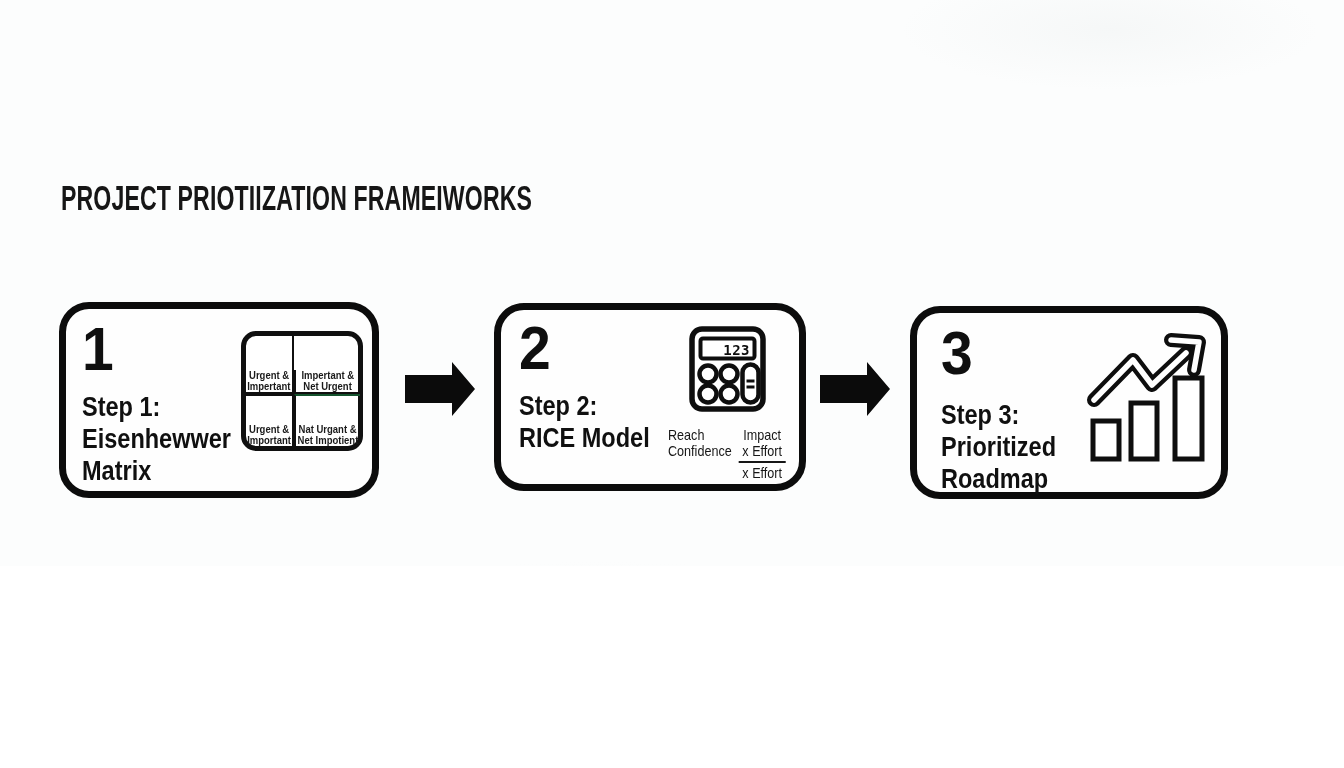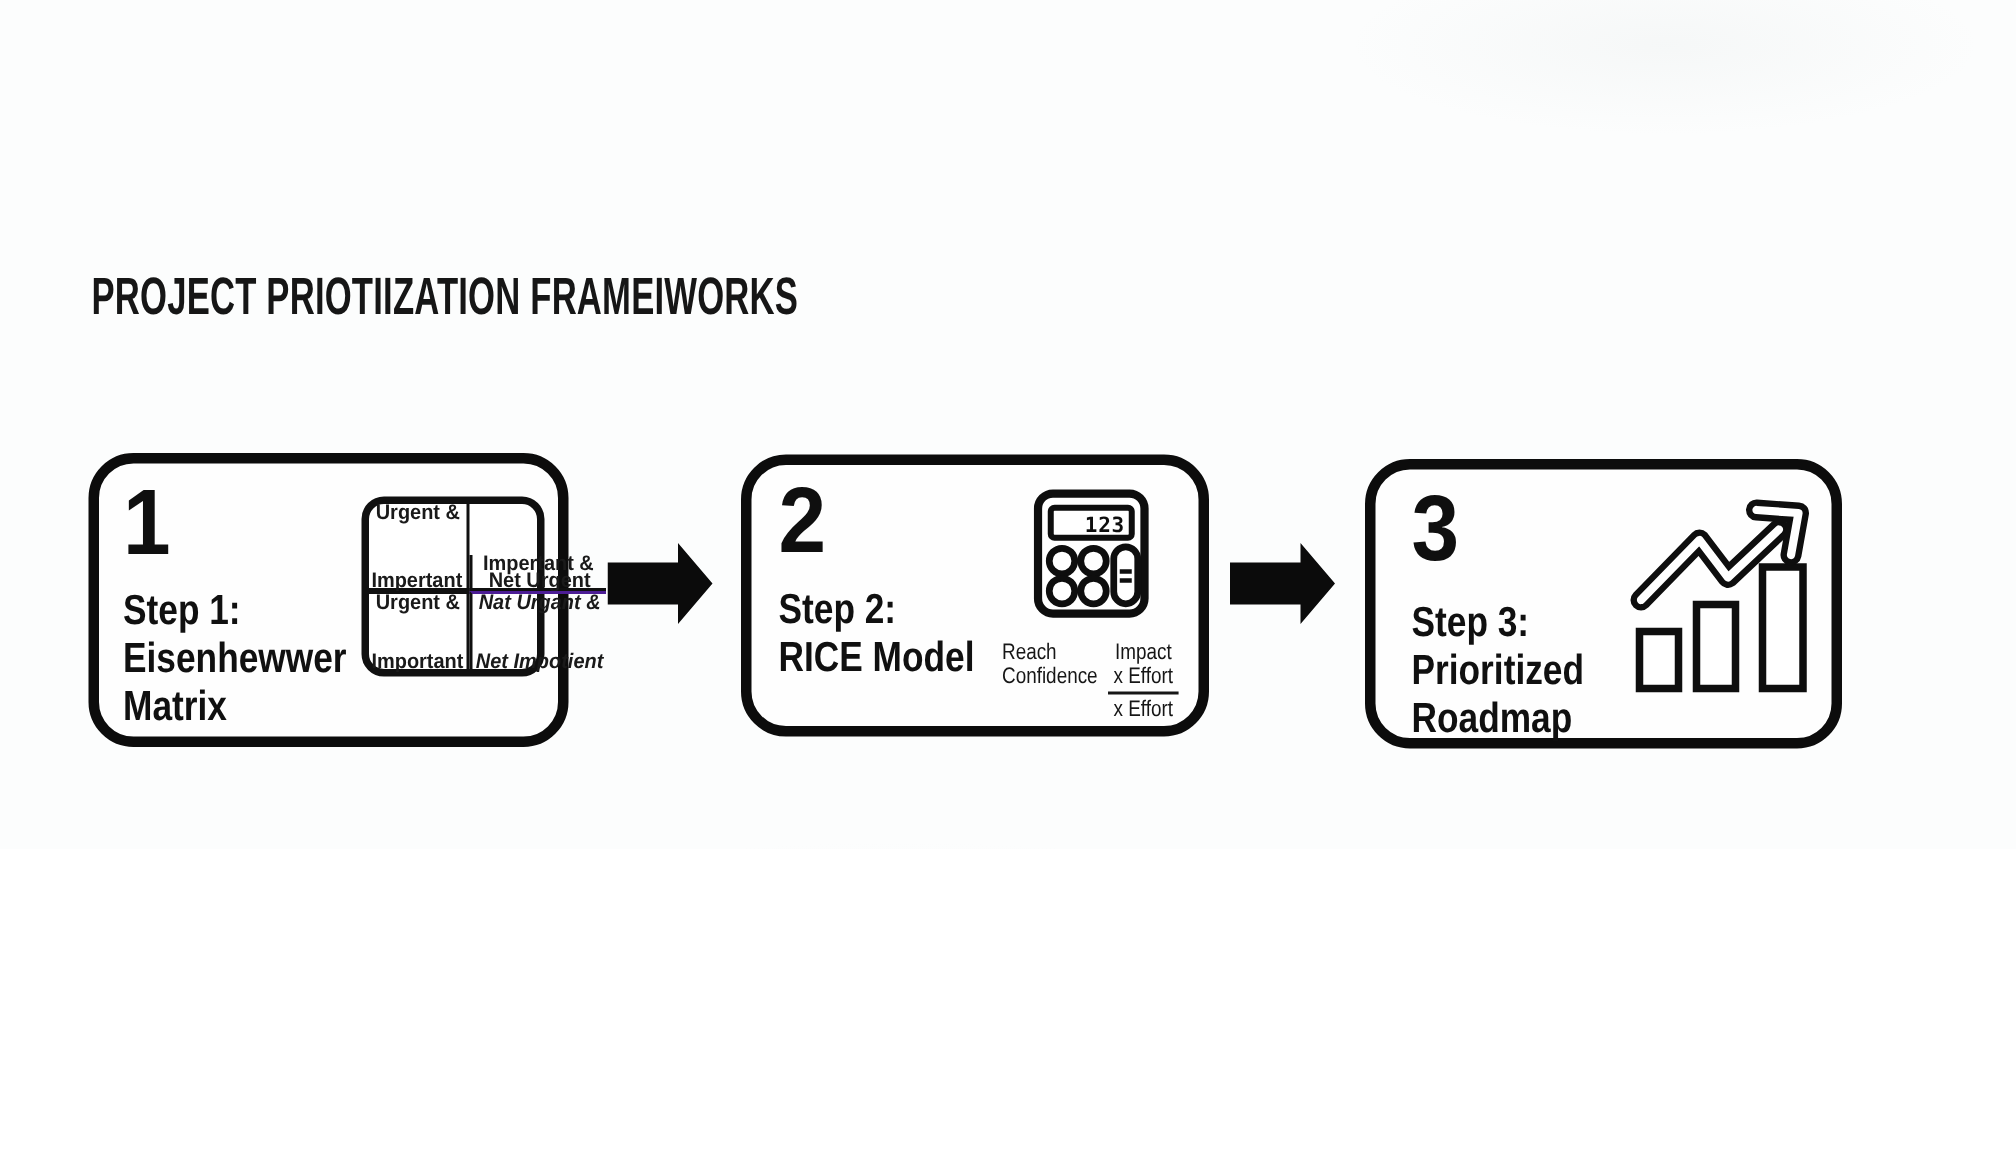--- a/index.html
+++ b/index.html
@@ -35,28 +35,28 @@
     transform:scaleX(0.84); transform-origin:left top;
   }
 
   
   .matrix {
     position:absolute; box-sizing:border-box; background:#fff;
     border:5px solid #101010; border-radius:15px;
     display:grid; grid-template-columns:1fr 1fr; grid-template-rows:1fr 1fr;
   }
   .qcell {
-    display:flex; flex-direction:column; align-items:center; justify-content:space-between;
-    font-size:14px; font-weight:600; line-height:11px; text-align:center; color:#1a1a1a;
+    display:flex; flex-direction:column; align-items:center; justify-content:flex-end;
+    font-size:10px; font-weight:600; line-height:11px; text-align:center; color:#1a1a1a;
   }
   .qcell span { white-space:nowrap; transform:scaleX(0.95); }
   .qcell.tl { border-right:2px solid #101010; border-bottom:2px solid #101010; }
   .qcell.tr { border-left:2px solid #101010; border-bottom:2px solid #101010;margin-top:34px; }
   .qcell.bl { border-right:2px solid #101010; border-top:2px solid #101010; }
-  .qcell.br { border-left:2px solid #101010; border-top:2px solid #4c1d95;font-style:italic; }
+  .qcell.br { border-left:2px solid #101010; border-top:2px solid #14532d; }
 
   .arrow { position:absolute; width:72px; height:56px; }
 
   .icon-abs { position:absolute; }
 
   .formula-left {
     position:absolute; font-size:15px; font-weight:500; line-height:16px;
     color:#161616; white-space:nowrap;
     transform:scaleX(0.84); transform-origin:left top;
   }

